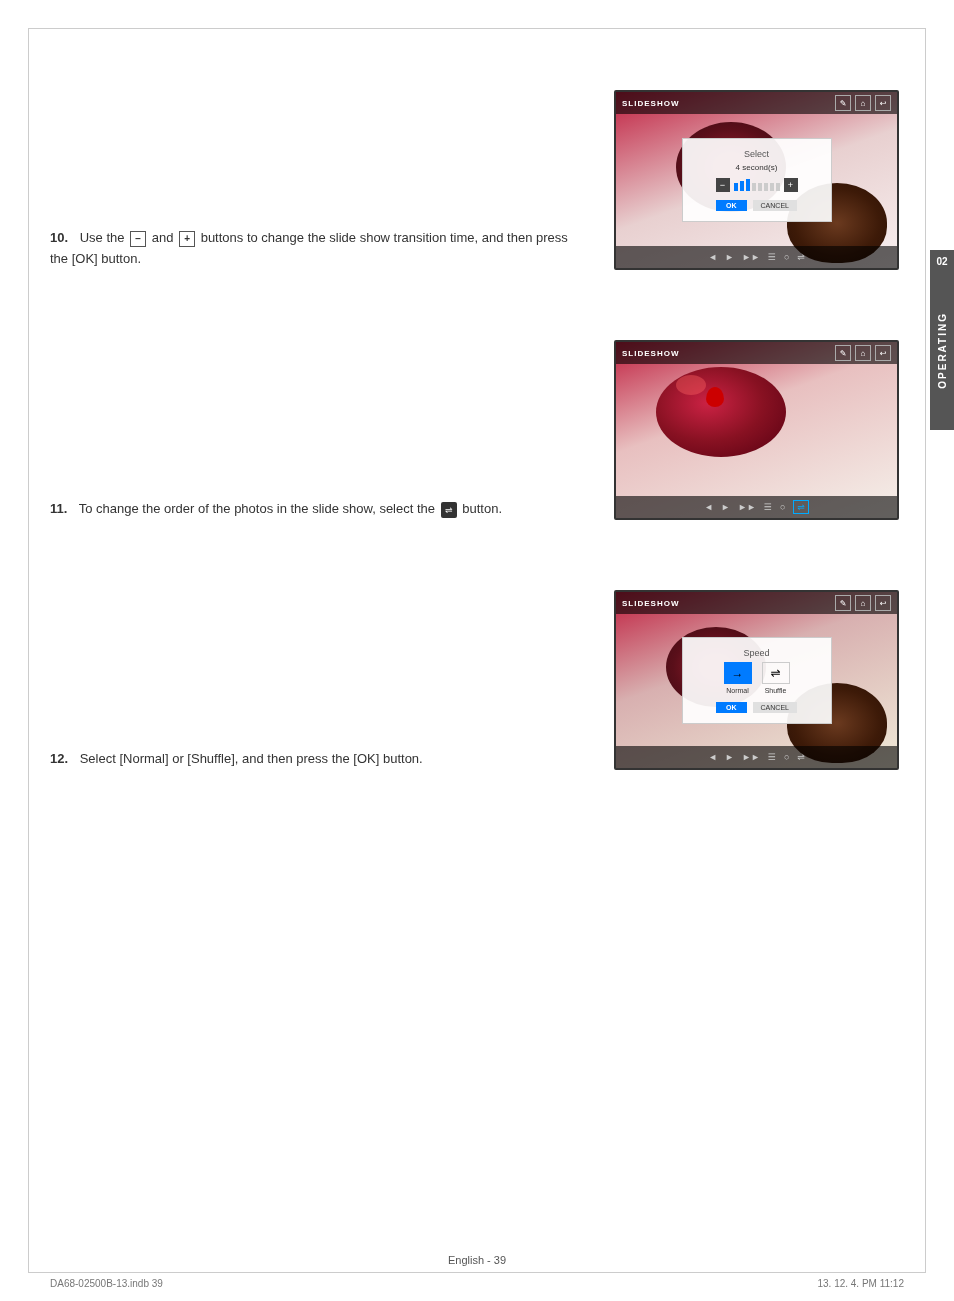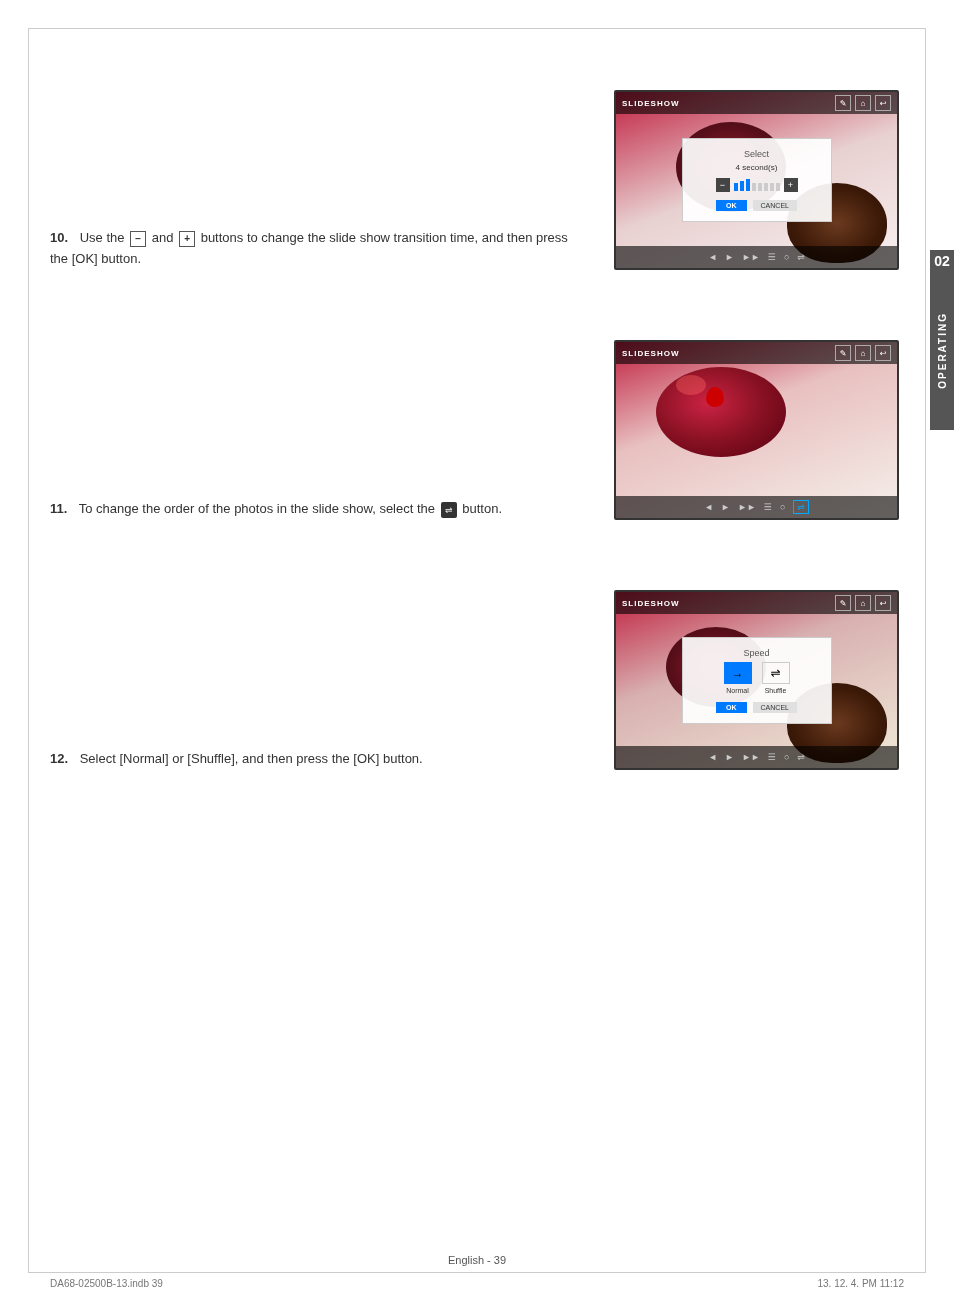--- a/index.html
+++ b/index.html
@@ -71,21 +71,21 @@
       position: absolute;
       right: 0;
       top: 250px;
       width: 24px;
       height: 22px;
       background: #555555;
       display: flex;
       align-items: center;
       justify-content: center;
       color: #ffffff;
-      font-size: 14px;
+      font-size: 10px;
       font-weight: bold;
     }
 
     
     .content {
       position: absolute;
       top: 50px;
       left: 50px;
       right: 50px;
       bottom: 50px;

